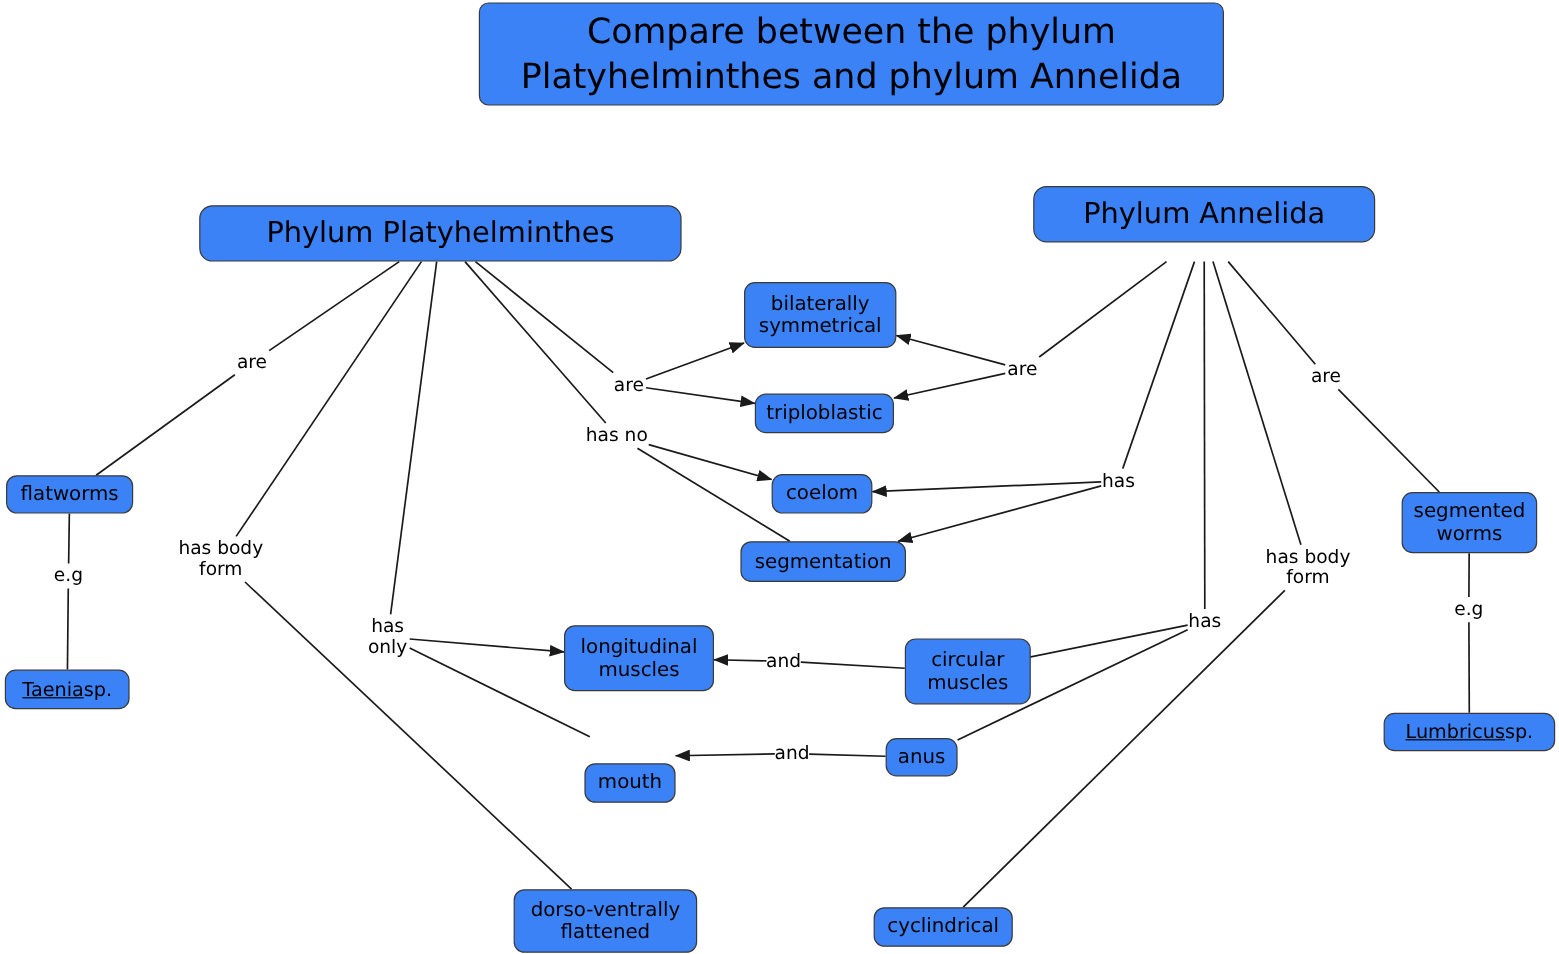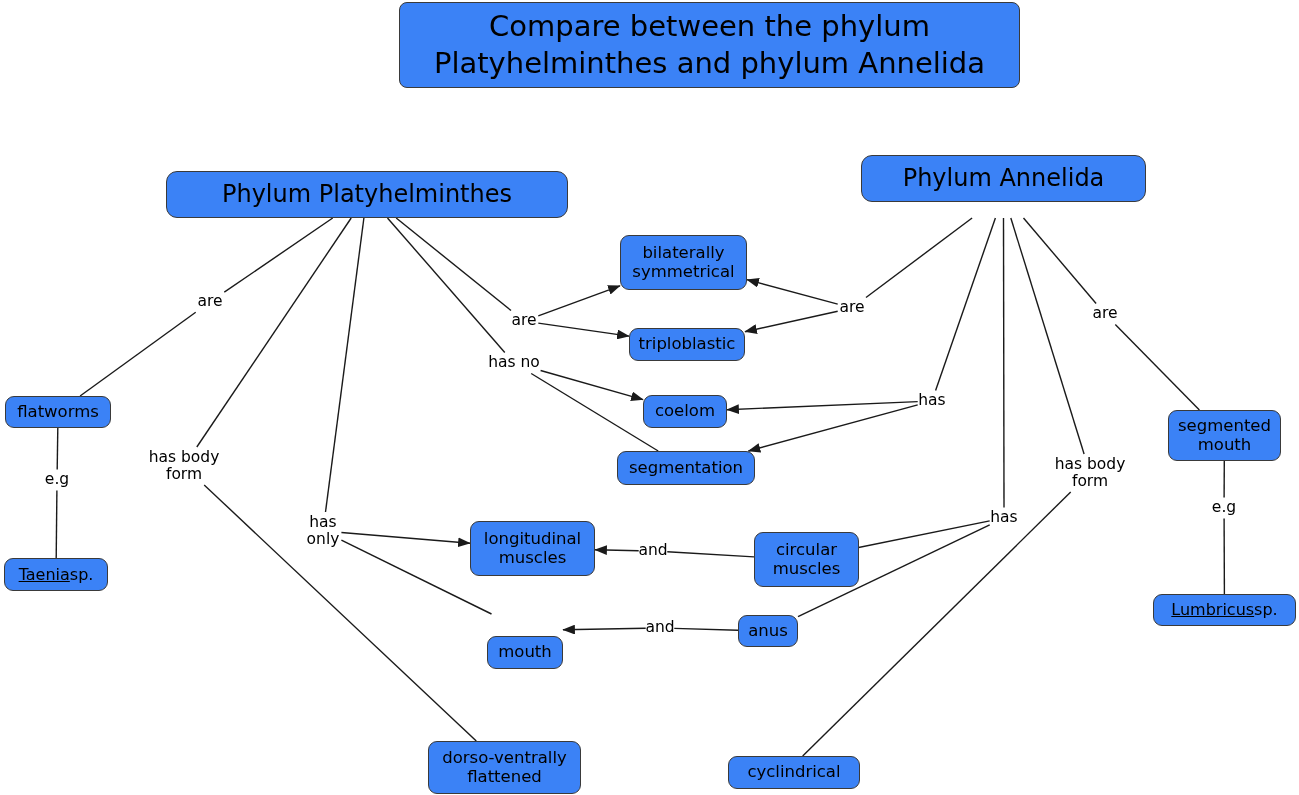--- a/index.html
+++ b/index.html
@@ -126,31 +126,31 @@
       <div class="node phylum" style="left: 166px; top: 171px; width: 402px; height: 47px;">Phylum Platyhelminthes</div>
       <div class="node phylum" style="left: 861px; top: 155px; width: 285px; height: 47px;">Phylum Annelida</div>
       <div class="node small" style="left: 620px; top: 235px; width: 127px; height: 55px;">bilaterally
 symmetrical</div>
       <div class="node small" style="left: 629px; top: 328px; width: 116px; height: 33px;">triploblastic</div>
       <div class="node small" style="left: 643px; top: 395px; width: 84px; height: 33px;">coelom</div>
       <div class="node small" style="left: 617px; top: 451px; width: 138px; height: 34px;">segmentation</div>
       <div class="node small" style="left: 5px; top: 396px; width: 106px; height: 32px;">flatworms</div>
       <div class="node species" style="left: 4px; top: 558px; width: 104px; height: 33px;"><span class="genus">Taenia</span><span> sp.</span></div>
       <div class="node small" style="left: 1168px; top: 410px; width: 113px; height: 51px;">segmented
-mouth</div>
+worms</div>
       <div class="node species" style="left: 1153px; top: 594px; width: 143px; height: 32px;"><span class="genus">Lumbricus</span><span> sp.</span></div>
       <div class="node small" style="left: 470px; top: 521px; width: 125px; height: 55px;">longitudinal
 muscles</div>
       <div class="node small" style="left: 754px; top: 532px; width: 105px; height: 55px;">circular
 muscles</div>
       <div class="node small" style="left: 487px; top: 636px; width: 76px; height: 33px;">mouth</div>
       <div class="node small" style="left: 738px; top: 615px; width: 60px; height: 32px;">anus</div>
       <div class="node small" style="left: 428px; top: 741px; width: 153px; height: 53px;">dorso-ventrally
 flattened</div>
-      <div class="node small" style="left: 728px; top: 756px; width: 132px; height: 33px;">cyclindrical</div>
+      <div class="node small" style="left: 728px; top: 756px; width: 116px; height: 33px;">cyclindrical</div>
     </div>
   <div id="labels-group">
       <div class="edge-label" style="left: 210px; top: 302px;">are</div>
       <div class="edge-label" style="left: 184px; top: 466px;">has body
 form</div>
       <div class="edge-label" style="left: 323px; top: 531px;">has
 only</div>
       <div class="edge-label" style="left: 524px; top: 321px;">are</div>
       <div class="edge-label" style="left: 514px; top: 363px;">has no</div>
       <div class="edge-label" style="left: 852px; top: 308px;">are</div>

